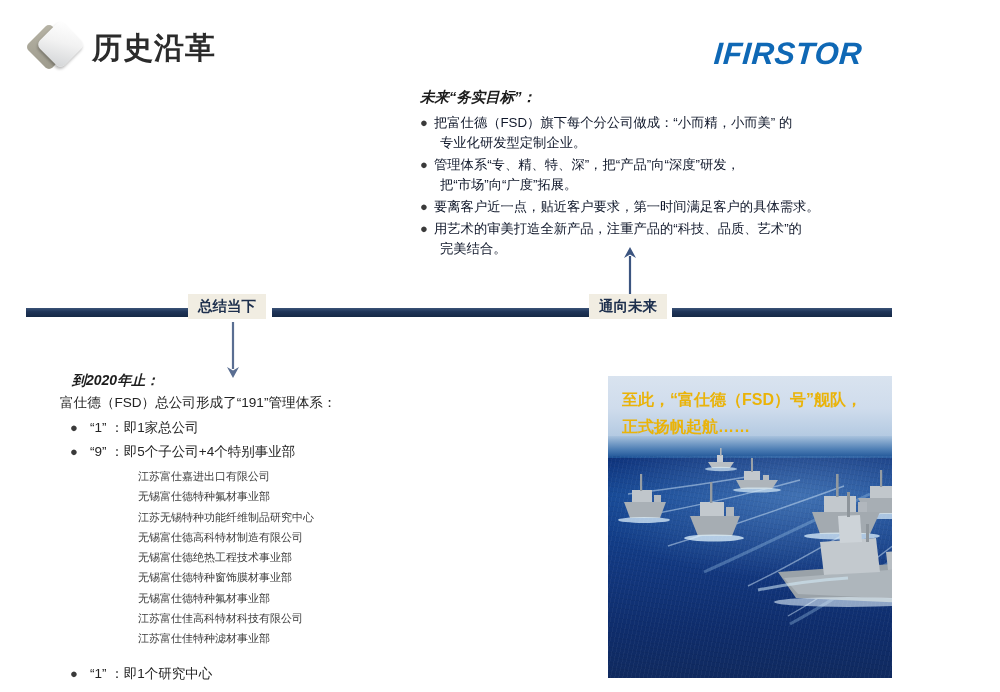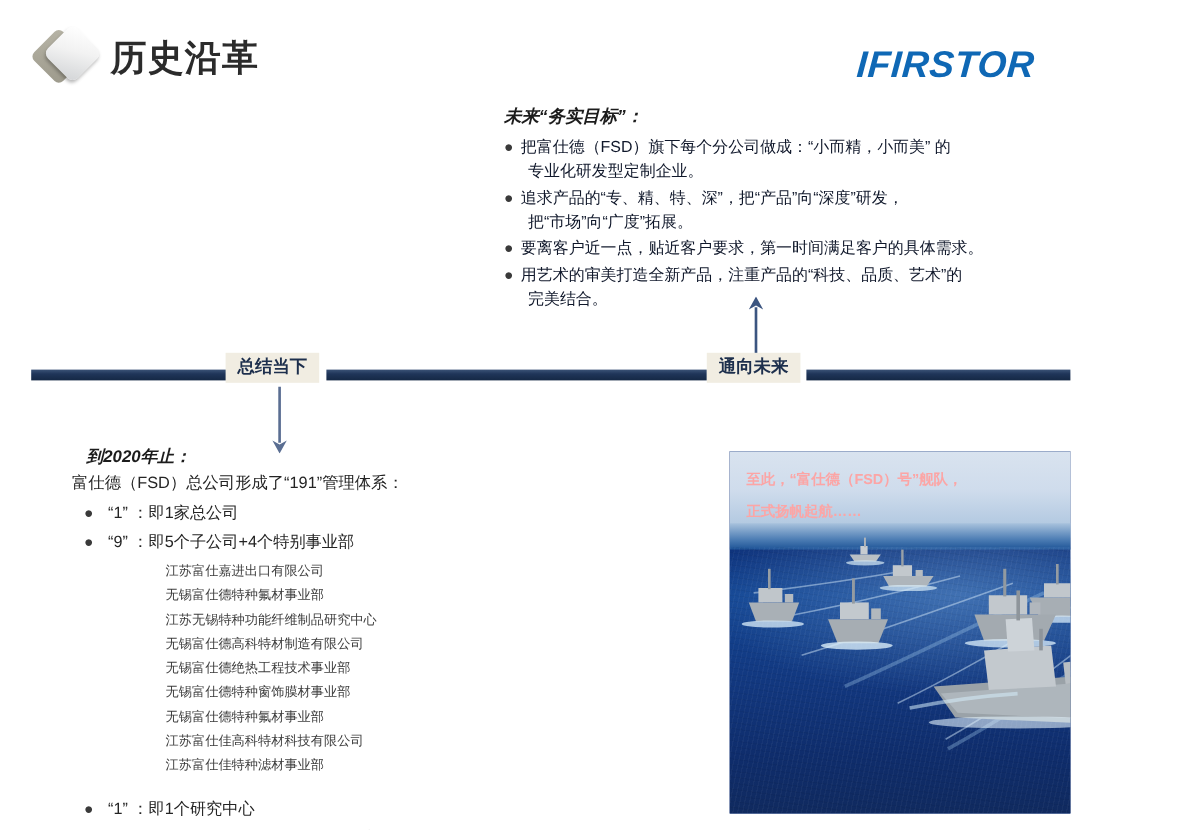--- a/index.html
+++ b/index.html
@@ -266,23 +266,23 @@
   #fleet-photo svg.ships {
     position: absolute;
     left: 0; top: 0;
     width: 345px;
     height: 302px;
   }
   #photo-caption {
     position: absolute;
     left: 14px;
     top: 10px;
-    font-size: 12px;
-    font-weight: bold;
-    color: #fca5a5;
+    font-size: 16px;
+    font-weight: bold;
+    color: #eab308;
     line-height: 27px;
     z-index: 5;
     white-space: nowrap;
   }
 </style>
 </head>
 <body>
 
 <div id="slide">
 
@@ -300,21 +300,21 @@
       <span class="goal-bullet">●</span>
       <span class="goal-text">
         <span>把富仕德（FSD）旗下每个分公司做成：“小而精，小而美” 的</span>
         <span class="ln2">专业化研发型定制企业。</span>
       </span>
     </div>
 
     <div class="goal-item">
       <span class="goal-bullet">●</span>
       <span class="goal-text">
-        <span>追求产品的“专、精、特、深”，把“产品”向“深度”研发，</span>
+        <span>管理体系“专、精、特、深”，把“产品”向“深度”研发，</span>
         <span class="ln2">把“市场”向“广度”拓展。</span>
       </span>
     </div>
 
     <div class="goal-item">
       <span class="goal-bullet">●</span>
       <span class="goal-text">
         <span>要离客户近一点，贴近客户要求，第一时间满足客户的具体需求。</span>
       </span>
     </div>

